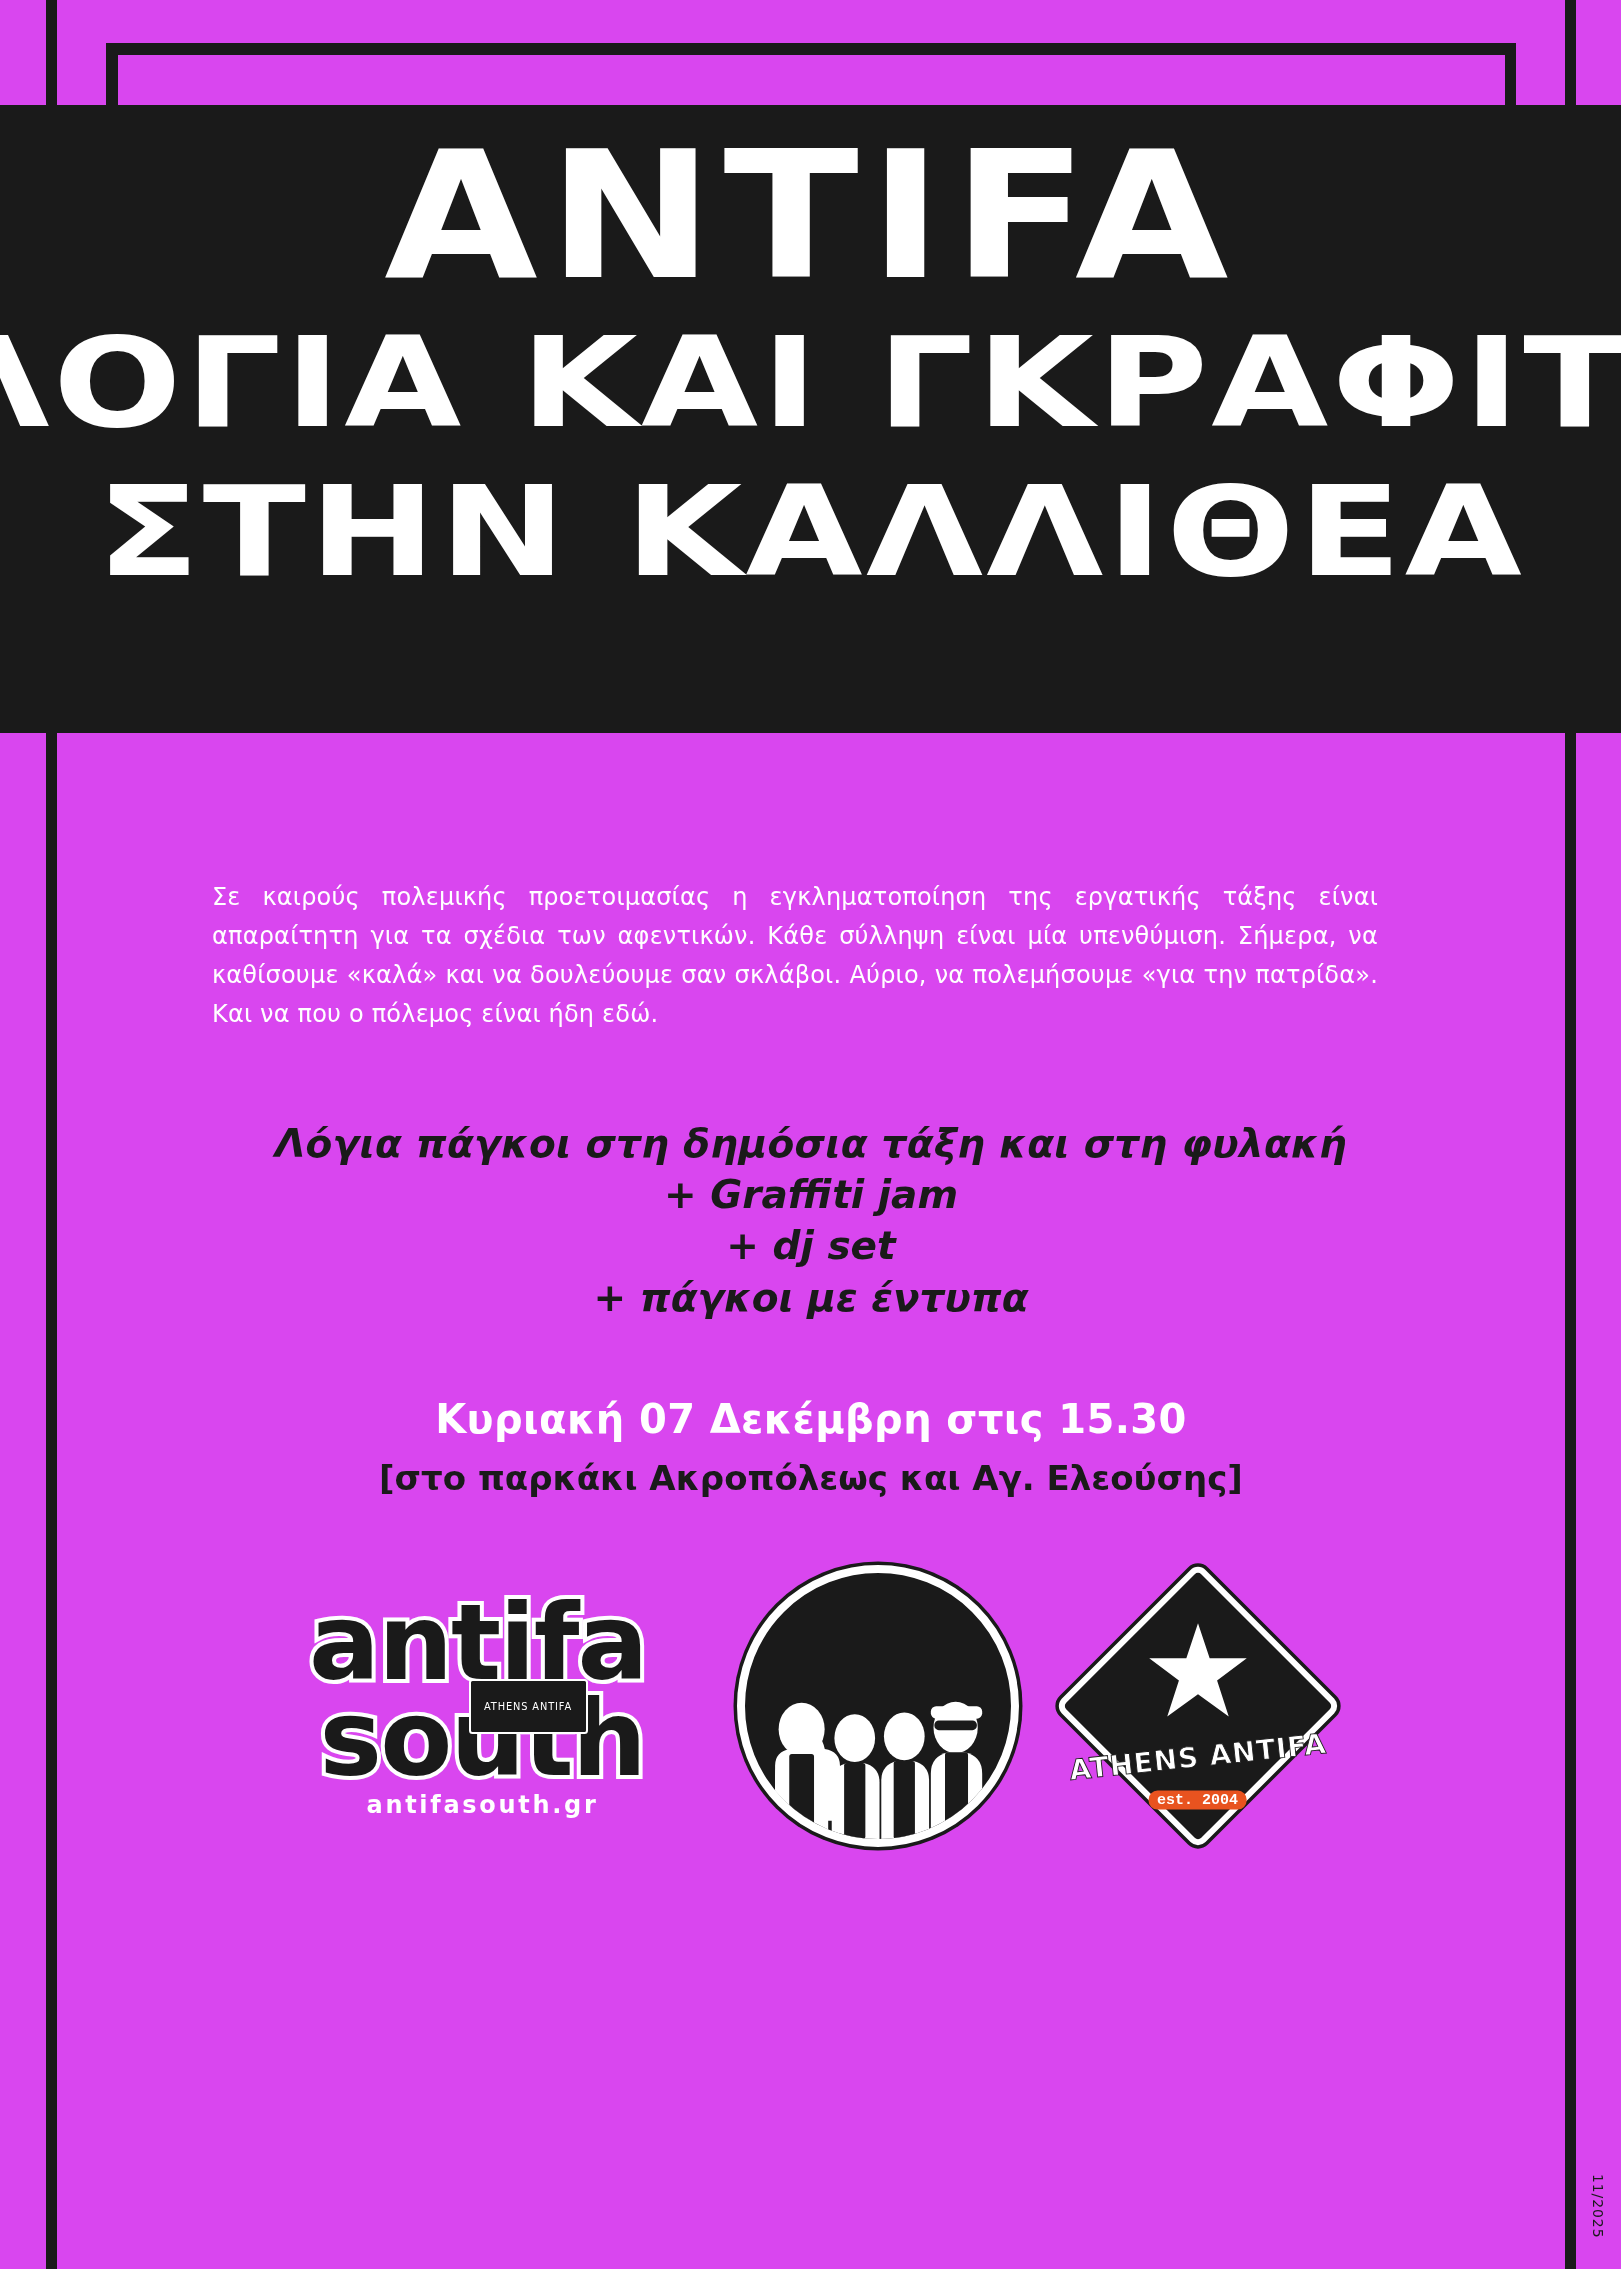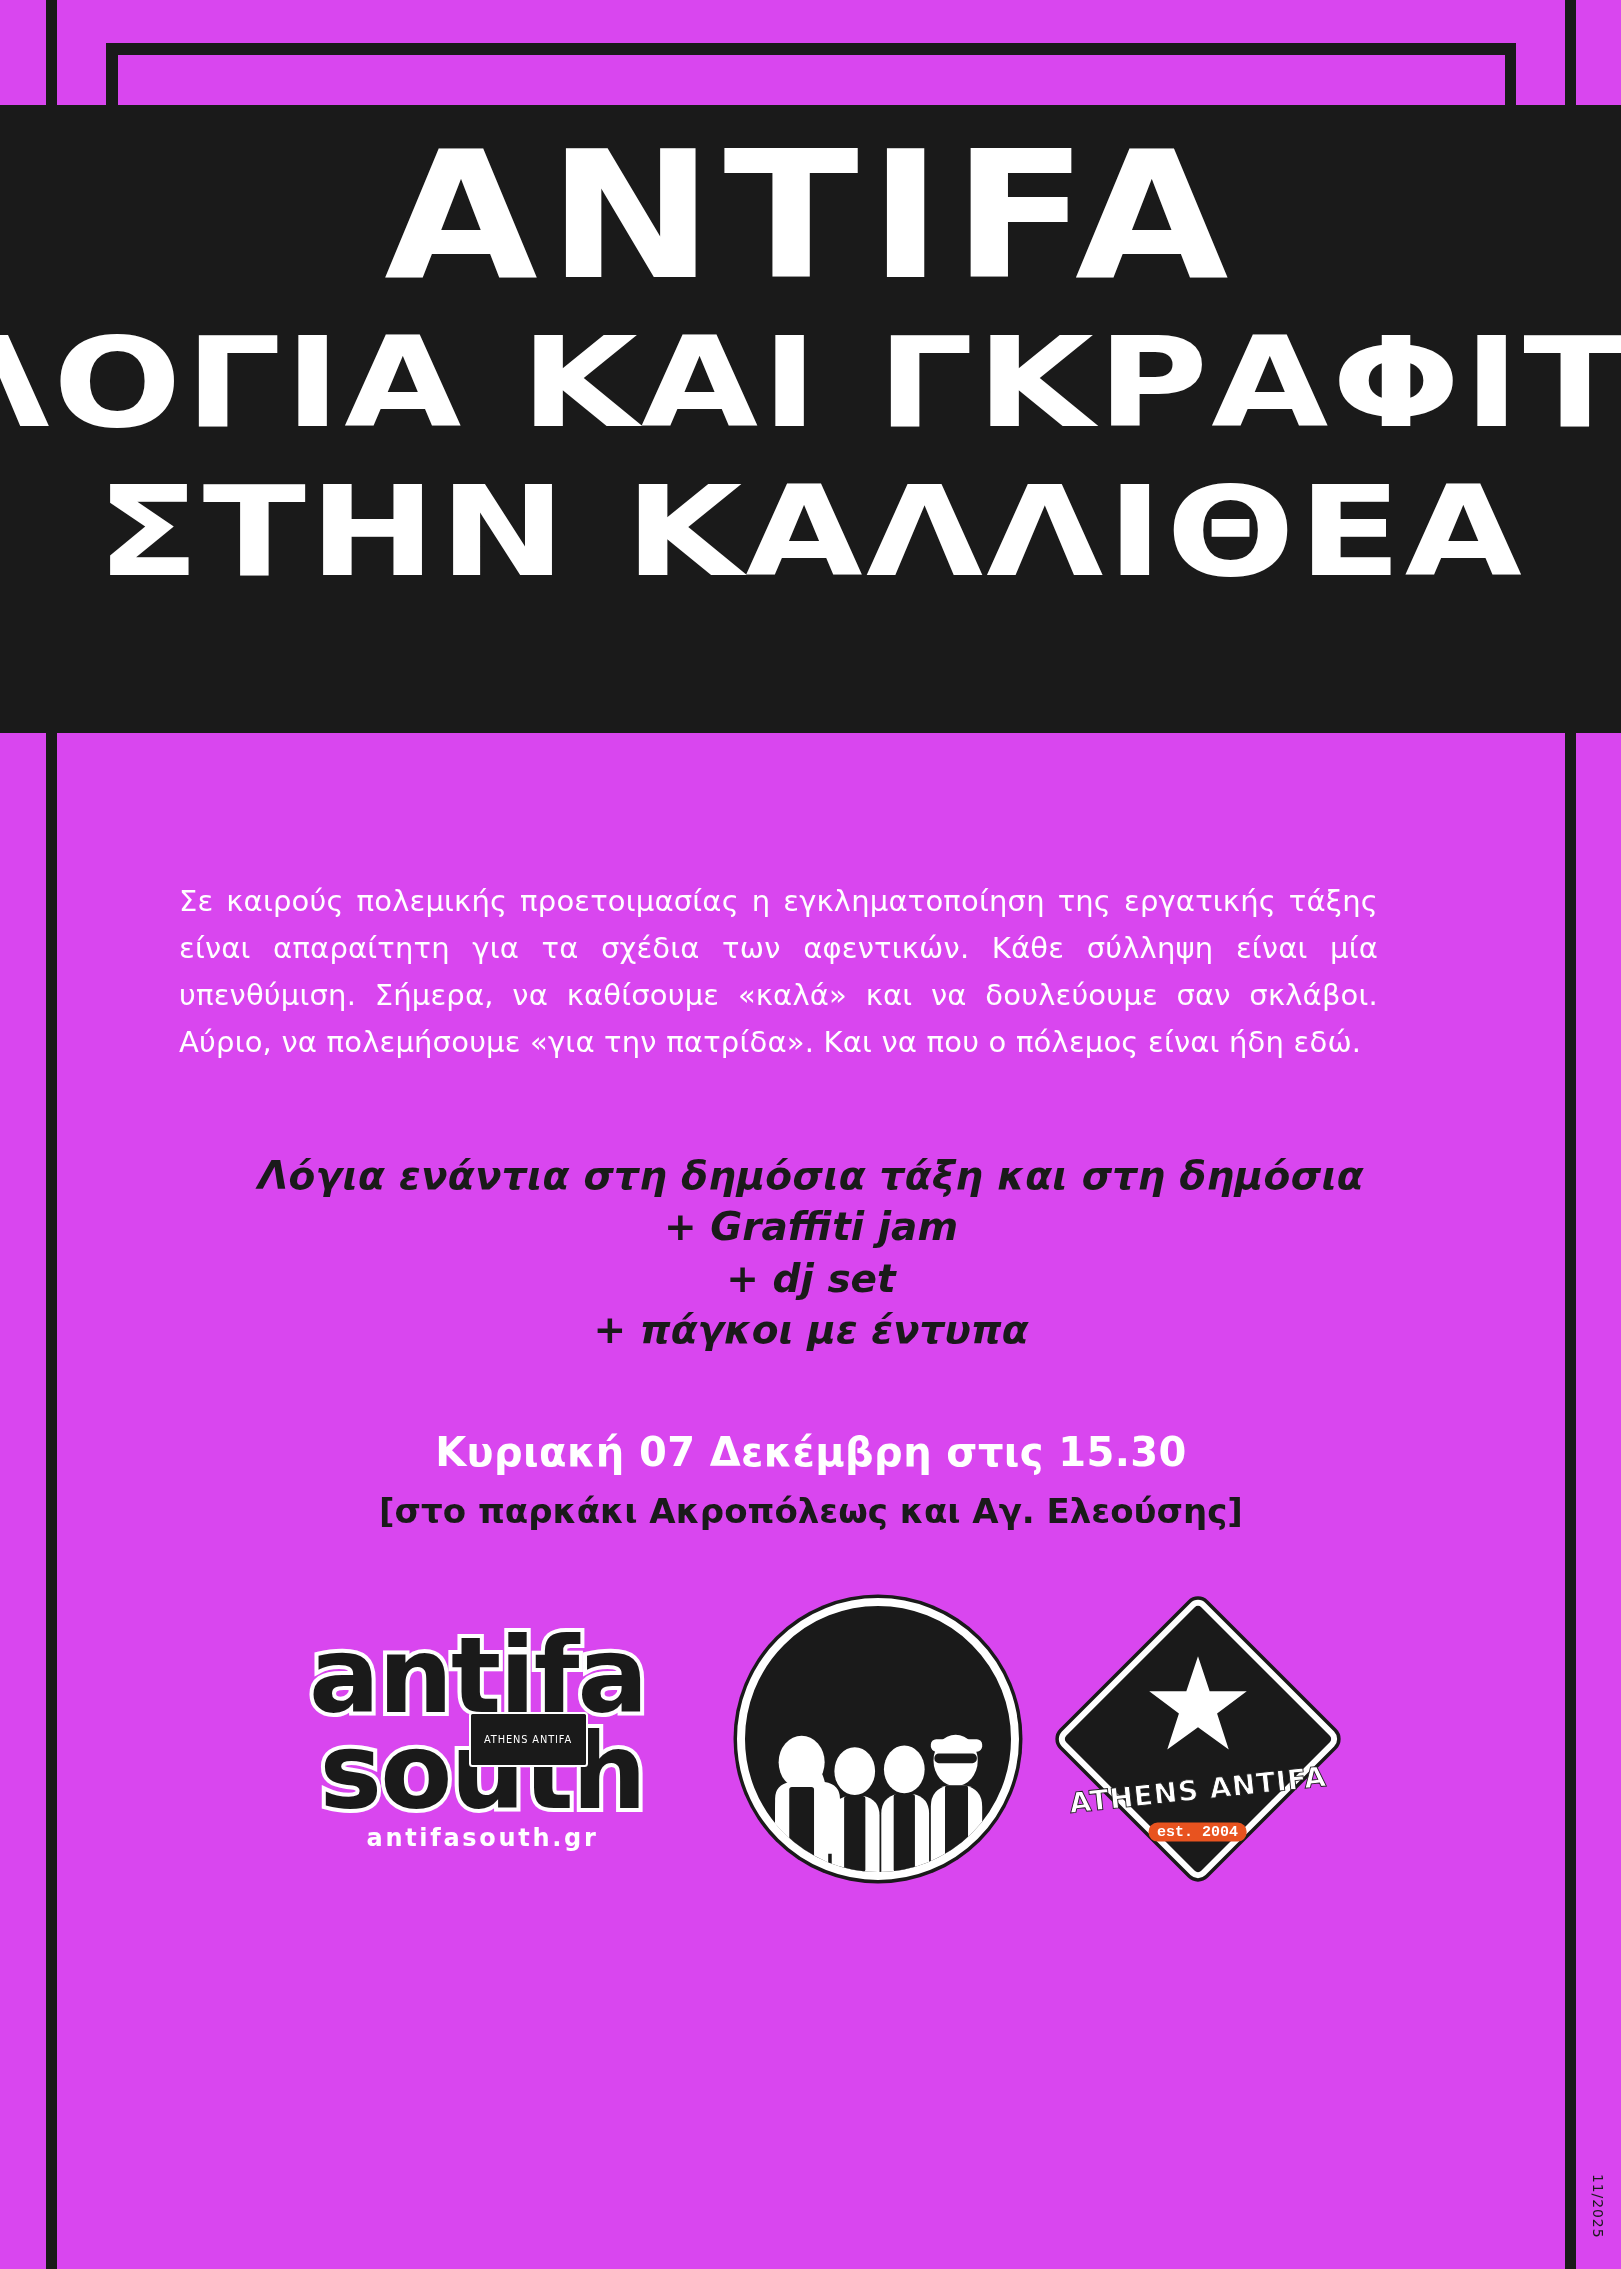--- a/index.html
+++ b/index.html
@@ -107,25 +107,25 @@
   
   .content {
     position: absolute;
     left: 115px;
     right: 115px;
     top: 780px;
     bottom: 71px;
   }
   .paragraph {
     color: #ffffff;
-    font-size: 29px;
+    font-size: 24px;
     line-height: 1.62;
     text-align: justify;
     font-family: "DejaVu Sans", sans-serif;
-    margin: 98px 129px 0 64px;
+    margin: 98px 129px 0 97px;
     letter-spacing: 0.2px;
   }
   .lineup {
     margin-top: 84px;
     text-align: center;
     color: #1a1a1a;
     font-family: "DejaVu Sans", sans-serif;
     font-weight: bold;
     font-style: italic;
   }
@@ -312,21 +312,21 @@
     <div class="title-line-1">ANTIFA</div>
     <div class="title-line-2">ΛΟΓΙΑ ΚΑΙ ΓΚΡΑΦΙΤΙ</div>
     <div class="title-line-3">ΣΤΗΝ ΚΑΛΛΙΘΕΑ</div>
   </div>
 
   <div class="content">
 
     <div class="paragraph">Σε καιρούς πολεμικής προετοιμασίας η εγκληματοποίηση της εργατικής τάξης είναι απαραίτητη για τα σχέδια των αφεντικών. Κάθε σύλληψη είναι μία υπενθύμιση. Σήμερα, να καθίσουμε «καλά» και να δουλεύουμε σαν σκλάβοι. Αύριο, να πολεμήσουμε «για την πατρίδα». Και να που ο πόλεμος είναι ήδη εδώ.</div>
 
     <div class="lineup">
-      <div class="l1">Λόγια ενάντια στη δημόσια τάξη και στη δημόσια</div>
+      <div class="l1">Λόγια πάγκοι στη δημόσια τάξη και στη φυλακή</div>
       <div class="l2">+ Graffiti jam</div>
       <div class="l3">+ dj set</div>
       <div class="l4">+ πάγκοι με έντυπα</div>
     </div>
 
     <div class="datetime">Κυριακή 07 Δεκέμβρη στις 15.30</div>
     <div class="venue">[στο παρκάκι Ακροπόλεως και Αγ. Ελεούσης]</div>
 
     <div class="logos">
 

